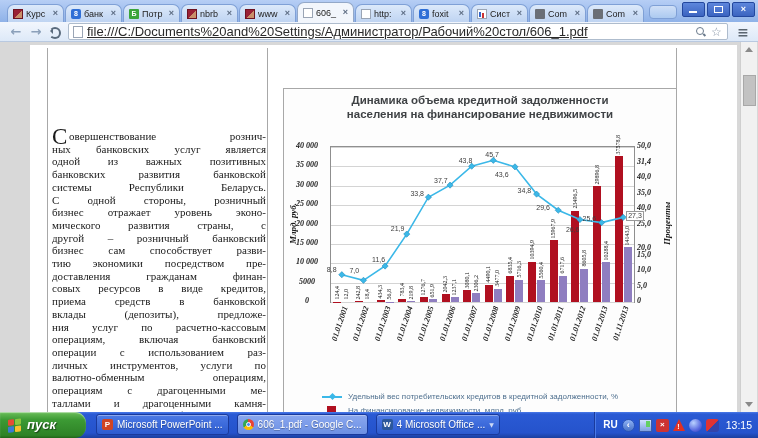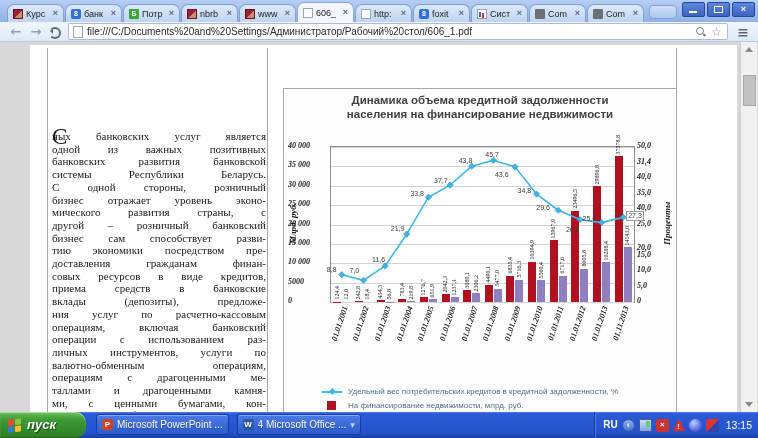--- a/index.html
+++ b/index.html
@@ -40,21 +40,21 @@
            border-bottom:1px solid #b9c9e0;display:flex;align-items:center;padding:0 6px;box-sizing:border-box;z-index:2;}
   .navbtn{font:bold 13px/16px "DejaVu Sans",sans-serif;color:#8ba0ba;width:20px;text-align:center;}
   .reload{width:16px;height:16px;position:relative;margin-right:6px;}
   .reload::before{content:"";position:absolute;left:3px;top:3px;width:8px;height:8px;border:2px solid #5a6b7d;
                   border-radius:50%;border-left-color:transparent;}
   .reload::after{content:"";position:absolute;left:1px;top:4px;border-style:solid;border-width:3px;
                  border-color:transparent #5a6b7d transparent transparent;}
   .addressbar{flex:1;height:15px;background:#fff;border:1px solid #aebccd;border-radius:2px;
               display:flex;align-items:center;padding:0 4px;margin-right:6px;}
   .urldoc{width:8px;height:10px;background:#fff;border:1px solid #9aa5b5;margin-right:4px;flex:0 0 8px;}
-  .urltext{flex:1;font-size:10px;color:#2a2a2a;white-space:nowrap;overflow:hidden;}
+  .urltext{flex:1;font-size:13px;color:#2a2a2a;white-space:nowrap;overflow:hidden;text-decoration:underline;}
   .magnifier{width:12px;height:12px;position:relative;flex:0 0 12px;margin-right:4px;}
   .magnifier::before{content:"";position:absolute;left:1px;top:1px;width:6px;height:6px;border:1.5px solid #6a7a8c;border-radius:50%;}
   .magnifier::after{content:"";position:absolute;left:8px;top:8px;width:3px;height:1.5px;background:#6a7a8c;transform:rotate(45deg);}
   .star{font-size:12px;line-height:12px;color:#8a97a8;flex:0 0 12px;}
   .menubtn{font:bold 14px/14px "DejaVu Sans",sans-serif;color:#5a6570;width:18px;text-align:center;}
 
   
   .viewport{position:absolute;left:0;top:42px;width:758px;height:370px;background:#d8d8d8;}
   .page{position:absolute;left:30px;top:3px;width:707px;height:367px;background:#fff;}
   .colrule{position:absolute;width:1px;background:#a8a8a8;}
@@ -70,30 +70,30 @@
           box-sizing:border-box;background:#fdfdfd;}
   .figtitle{position:absolute;left:0;top:5px;width:100%;text-align:center;
             font:bold 11.5px/13.5px "Liberation Sans",sans-serif;color:#3f4245;}
   .plot{position:absolute;left:46px;top:57px;width:303px;height:155px;border:1px solid #8f8f8f;background:#fff;}
   .grid{position:absolute;left:0;width:100%;height:1px;background:#d4d4d4;}
   .bar{position:absolute;}
   .vlab{position:absolute;writing-mode:vertical-rl;transform:rotate(180deg);
         font:6px/7.5px "Liberation Serif",serif;color:#111;white-space:nowrap;}
   .llab{position:absolute;font:7px/8px "Liberation Sans",sans-serif;color:#3d3d3d;white-space:nowrap;}
   .llab.boxed{background:#fff;border:1px solid #999;padding:0 1px;}
-  .ltick{position:absolute;left:4px;width:38px;text-align:left;
+  .ltick{position:absolute;left:4px;width:38px;text-align:center;
          font:italic 600 8px/9px "Liberation Serif",serif;color:#1a1a1a;}
   .rtick{position:absolute;left:353px;width:26px;text-align:left;
          font:italic 600 8px/9px "Liberation Serif",serif;color:#1a1a1a;}
   .axlab{position:absolute;writing-mode:vertical-rl;transform:rotate(180deg);
          font:italic 600 9px/10px "Liberation Serif",serif;color:#1a1a1a;text-align:center;height:120px;}
   .xlab{position:absolute;top:216px;width:80px;text-align:right;transform-origin:100% 0;transform:rotate(-72deg);
         font:italic 600 8px/9px "Liberation Serif",serif;color:#222;white-space:nowrap;}
   .legend{position:absolute;left:38px;top:298px;}
-  .lrow{display:flex;align-items:flex-start;height:14px;}
+  .lrow{display:flex;align-items:flex-end;height:14px;}
   .lmark{width:20px;flex:0 0 20px;margin-right:6px;position:relative;height:9px;}
   .lmark.sq::before{content:"";position:absolute;left:5px;top:0;width:9px;height:9px;background:var(--c);}
   .lmark.line::before{content:"";position:absolute;left:0;top:4px;width:20px;height:1.6px;background:var(--c);}
   .lmark.line::after{content:"";position:absolute;left:8px;top:2px;width:5px;height:5px;background:var(--c);transform:rotate(45deg);}
   .ltext{font:8px/9px "Liberation Sans",sans-serif;color:#4e6f8e;white-space:nowrap;}
   .figcap{position:absolute;left:288px;top:334px;font:600 10.5px/12px "Liberation Sans",sans-serif;
           letter-spacing:3px;color:#4e6f8e;}
 
   
   .scroll{position:absolute;left:740px;top:0px;width:16px;height:370px;background:#f1f1f1;border-left:1px solid #cfcfcf;}
@@ -232,33 +232,34 @@
 
   <div class="viewport">
     <div class="page">
       <div class="colrule" style="left:17px;top:3px;height:364px;"></div>
       <div class="colrule" style="left:237px;top:3px;height:364px;"></div>
       <div class="colrule" style="left:646px;top:3px;height:364px;"></div>
     </div>
 
     <div class="dropcap">С</div>
     <div class="par" id="par">
+        <div class="ln first">овершенствование рознич-</div>
         <div class="ln">ных банковских услуг является</div>
         <div class="ln">одной из важных позитивных</div>
         <div class="ln">банковских развития банковской</div>
         <div class="ln">системы Республики Беларусь.</div>
         <div class="ln">С одной стороны, розничный</div>
         <div class="ln">бизнес отражает уровень эконо-</div>
         <div class="ln">мического развития страны, с</div>
         <div class="ln">другой – розничный банковский</div>
         <div class="ln">бизнес сам способствует разви-</div>
         <div class="ln">тию экономики посредством пре-</div>
         <div class="ln">доставления гражданам финан-</div>
         <div class="ln">совых ресурсов в виде кредитов,</div>
-        <div class="ln">приема средств в банковские</div>
+        <div class="ln">приема средств в банковской</div>
         <div class="ln">вклады (депозиты), предложе-</div>
         <div class="ln">ния услуг по расчетно-кассовым</div>
         <div class="ln">операциям, включая банковский</div>
         <div class="ln">операции с использованием раз-</div>
         <div class="ln">личных инструментов, услуги по</div>
         <div class="ln">валютно-обменным операциям,</div>
         <div class="ln">операциям с драгоценными ме-</div>
         <div class="ln">таллами и драгоценными камня-</div>
         <div class="ln">ми, с ценными бумагами, кон-</div>
         <div class="ln">сультационно-информационные</div>
@@ -442,20 +443,24 @@
           <i style="background:#3a7ad6"></i>
           <i style="background:#f8c030"></i>
       </span>
       <span class="startlabel">пуск</span>
     </div>
     <div class="taskbuttons" id="taskbuttons">
         <div class="tbtn">
           <span class="ticon ic-powerpoint">P</span>
           <span class="tlabel">Microsoft PowerPoint ...</span>
         </div>
+        <div class="tbtn active">
+          <span class="ticon ic-chrome"></span>
+          <span class="tlabel">606_1.pdf - Google C...</span>
+        </div>
         <div class="tbtn">
           <span class="ticon ic-office">W</span>
           <span class="tlabel">4 Microsoft Office ...</span>
           <span class="tdrop">▼</span>
         </div>
       </div>
     <div class="tray">
       <span class="traylang">RU</span>
       <span class="traychev">‹</span>
       <span class="trayic t-net"></span>

